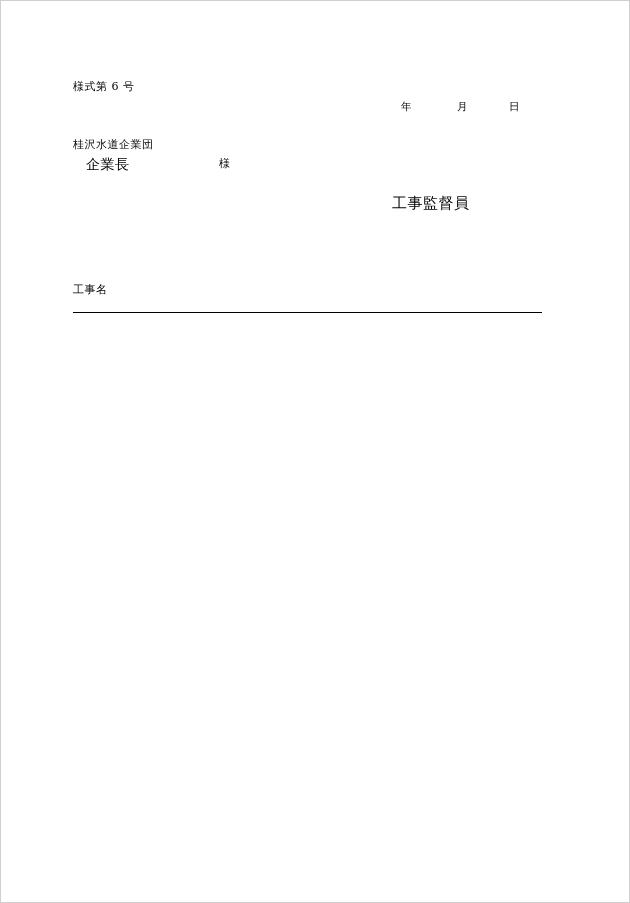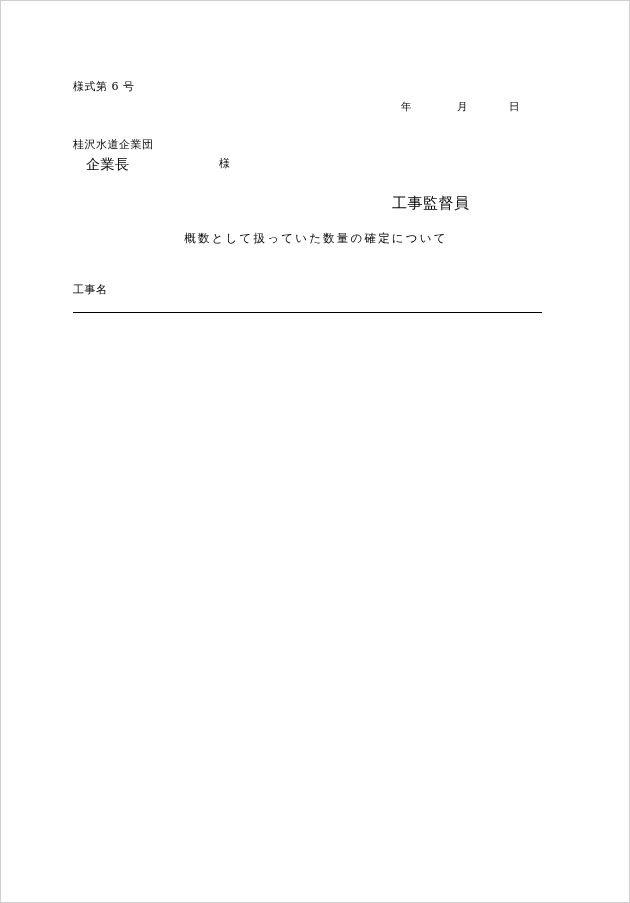--- a/index.html
+++ b/index.html
@@ -123,21 +123,20 @@
     </div>
 
     <div class="addressee-org">桂沢水道企業団</div>
 
     <div class="addressee-title">企業長</div>
 
     <div class="addressee-honorific">様</div>
 
     <div class="sender">工事監督員</div>
 
-    <div class="doc-title">概数として扱っていた数量の確定について</div>
 
     <div class="work-name-label">工事名</div>
 
     <div class="work-name-rule"></div>
 
 
   </div>
 </div>
 
 </body></html>

